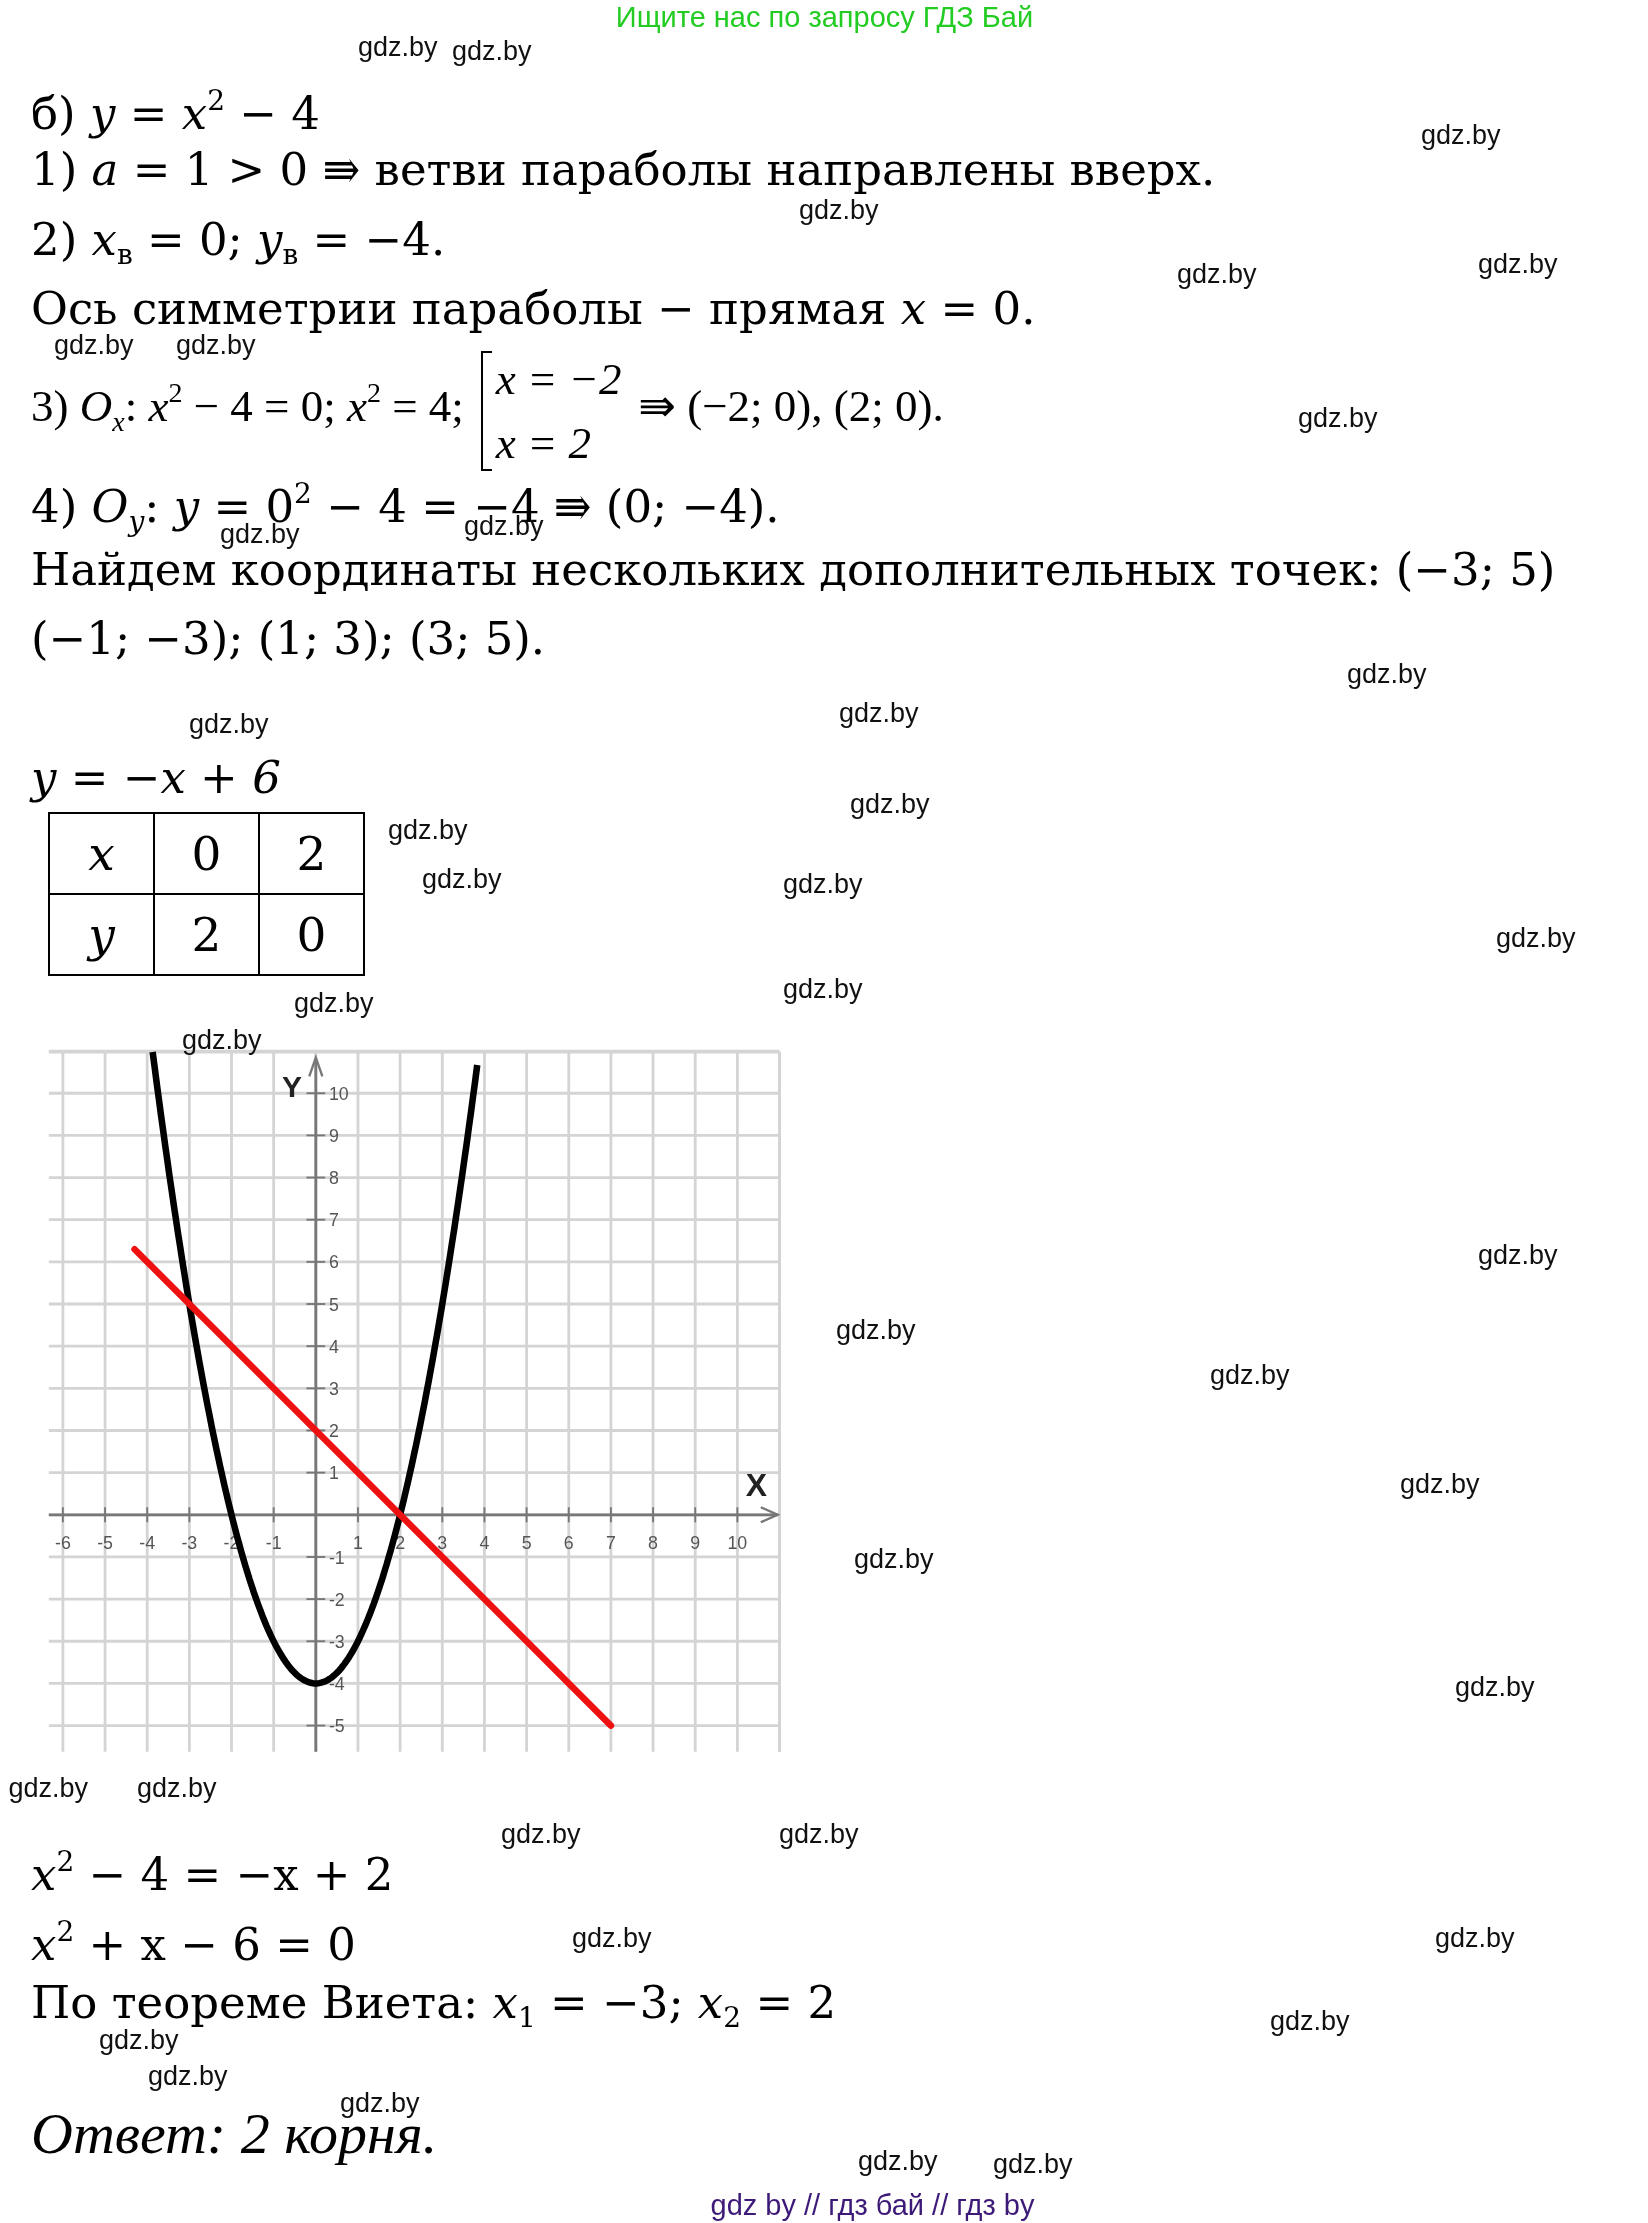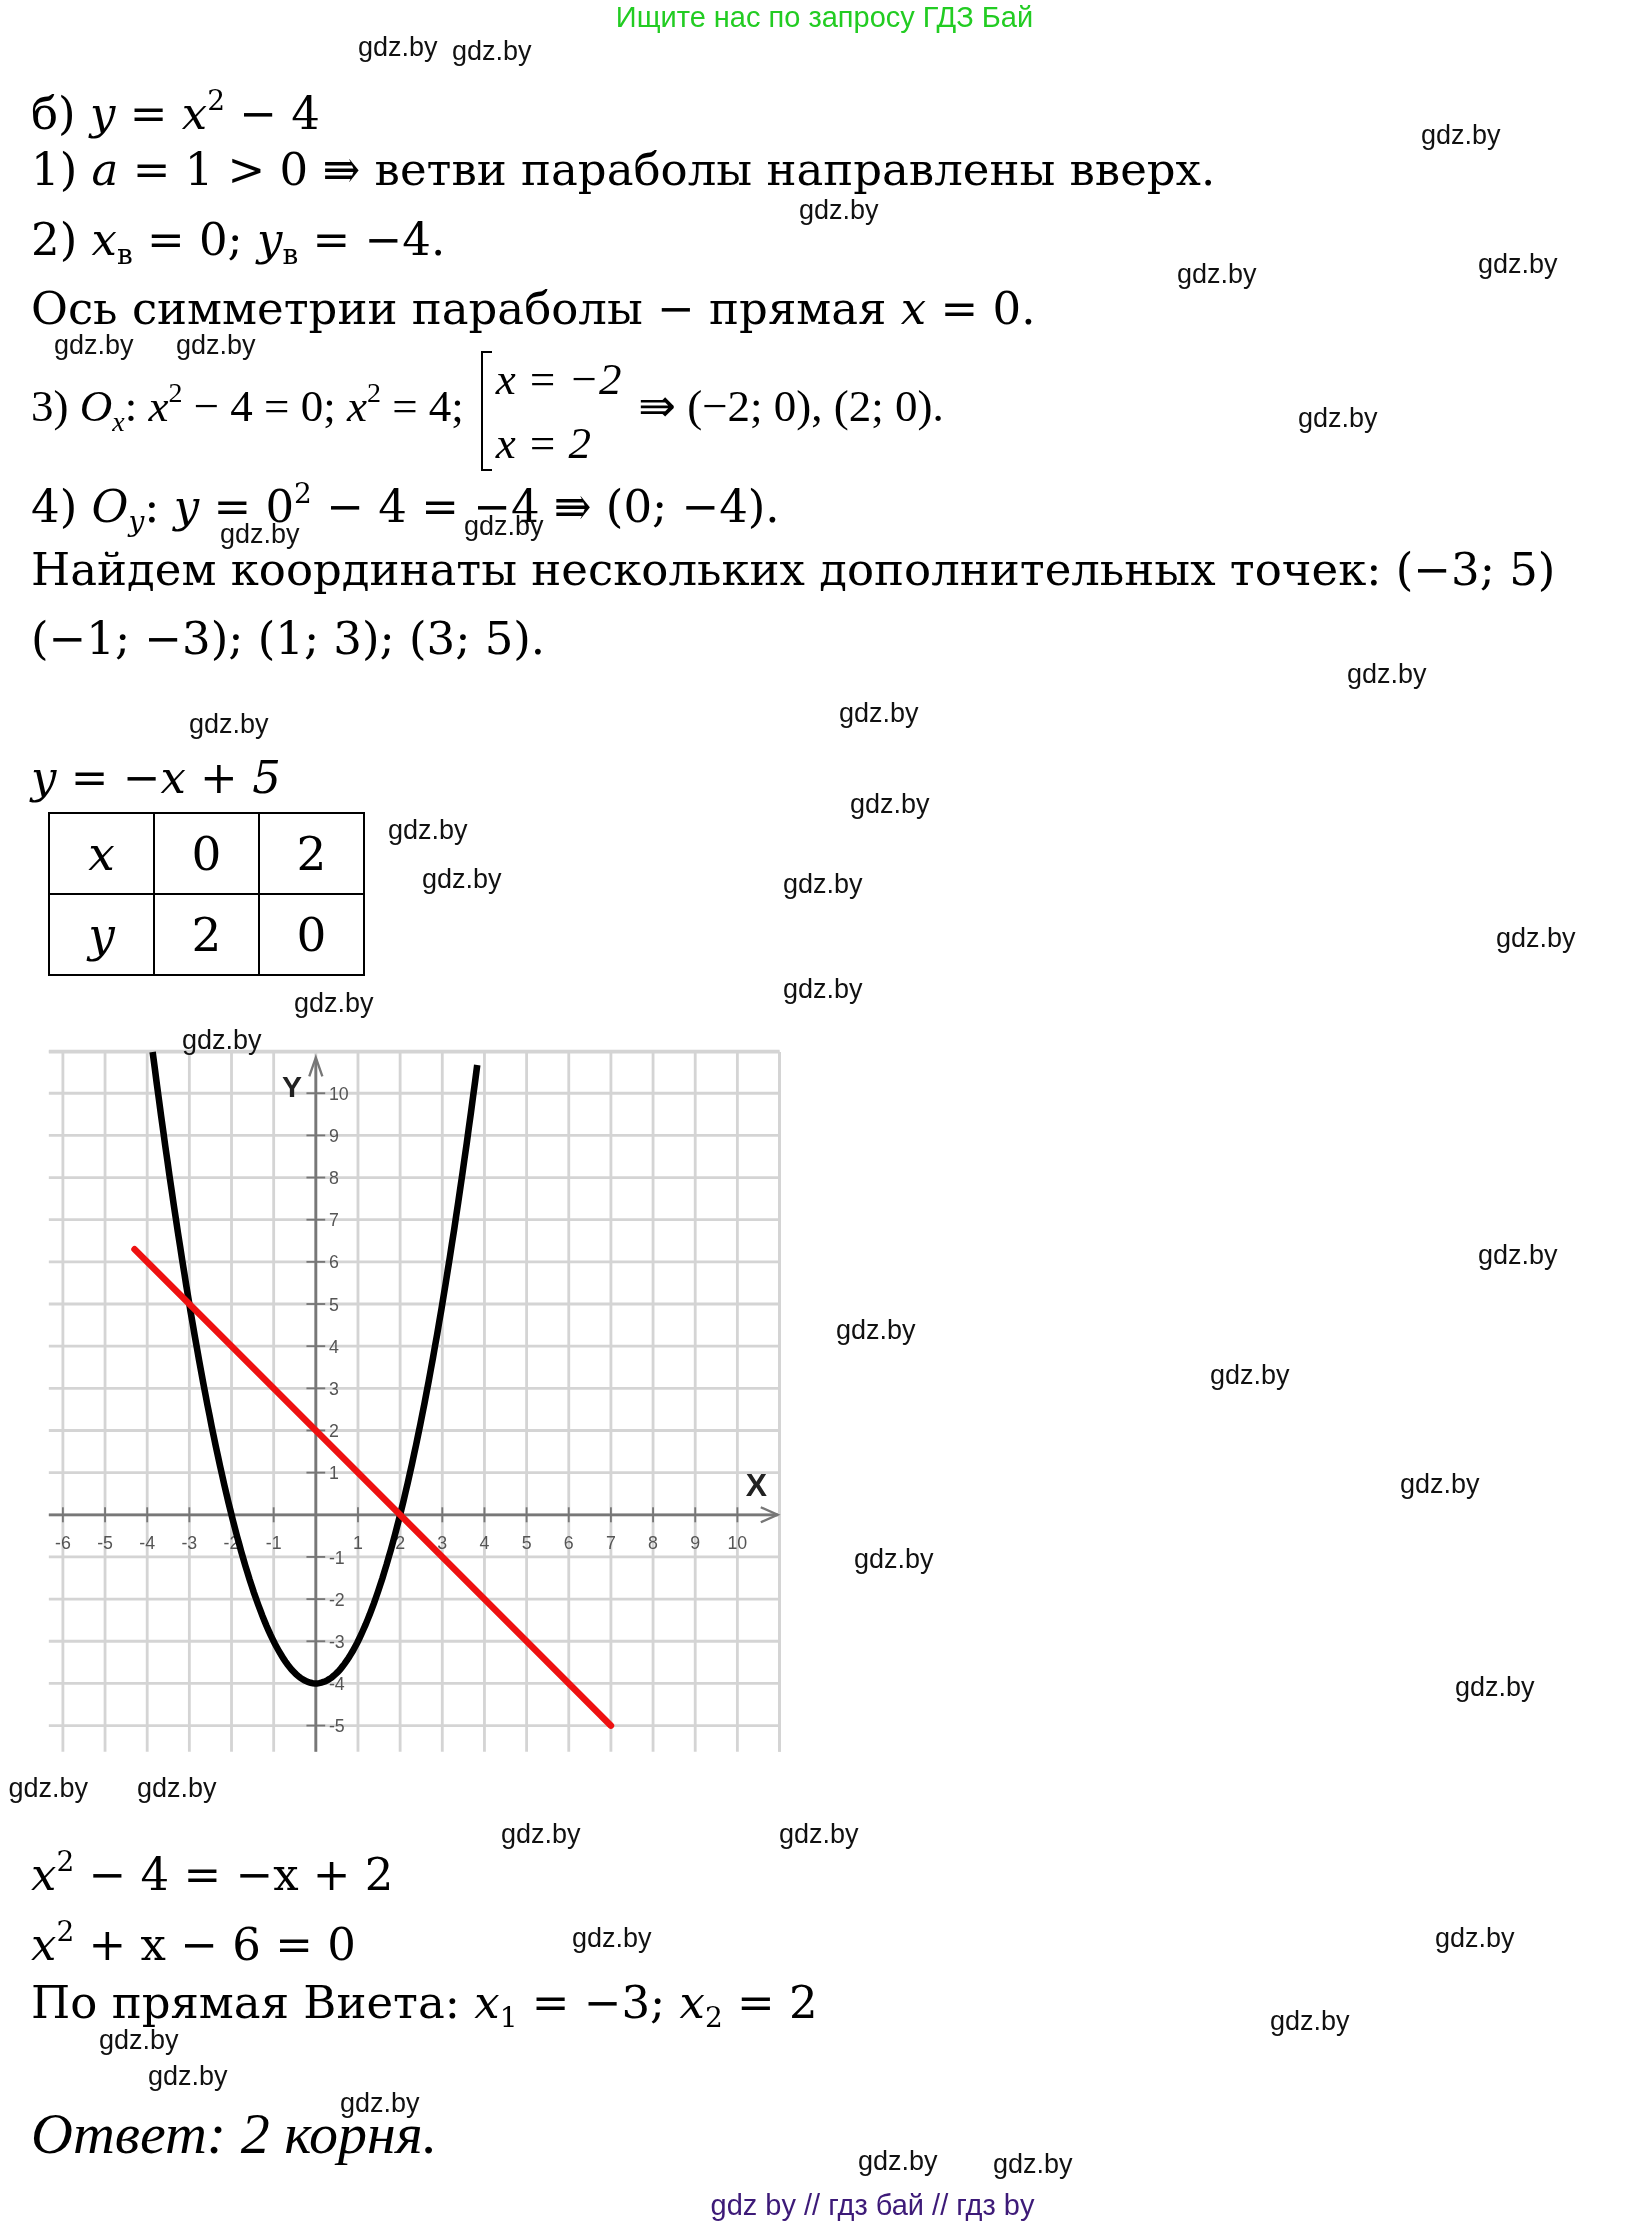--- a/index.html
+++ b/index.html
@@ -51,21 +51,21 @@
   <span>3) </span><span class="m">O</span><span class="sub m">x</span><span>: </span><span class="m">x</span><span class="sup">2</span><span> − 4 = 0; </span><span class="m">x</span><span class="sup">2</span><span> = 4; </span><span class="system"><span class="br"></span><div class="m">x = −2</div><div class="m">x = 2</div></span><span> ⇛ (−2; 0), (2; 0).</span>
 </div>
 
 <div class="line" style="top:466px;">
   <span>4) </span><span class="m">O</span><span class="sub m">y</span><span>: </span><span class="m">y</span><span> = 0</span><span class="sup">2</span><span> − 4 = −4 ⇛ (0; −4).</span>
 </div>
 
 <div class="line" style="top:542px;">Найдем координаты нескольких дополнительных точек: (−3; 5)</div>
 <div class="line" style="top:611px;">(−1; −3); (1; 3); (3; 5).</div>
 
-<div class="line m" style="top:750px;">y = −x + 5</div>
+<div class="line m" style="top:750px;">y = −x + 6</div>
 
 <table class="vals">
   <tbody>
       <tr>
     <td class="m">x</td>
     <td>0</td>
     <td>2</td>
   </tr>
   <tr>
     <td class="m">y</td>
@@ -193,21 +193,21 @@
     </g>
 </svg>
 
 <div class="line" style="top:1834px;">
   <span class="m">x</span><span class="sup">2</span><span> − 4 = −x + 2</span>
 </div>
 <div class="line" style="top:1904px;">
   <span class="m">x</span><span class="sup">2</span><span> + x − 6 = 0</span>
 </div>
 <div class="line" style="top:1975px;">
-  <span>По прямая Виета: </span><span class="m">x</span><span class="sub">1</span><span> = −3; </span><span class="m">x</span><span class="sub">2</span><span> = 2</span>
+  <span>По теореме Виета: </span><span class="m">x</span><span class="sub">1</span><span> = −3; </span><span class="m">x</span><span class="sub">2</span><span> = 2</span>
 </div>
 <div class="line answer" style="top:2106px;">Ответ: 2 корня.</div>
 
 <div id="watermarks">
     <div class="wm" style="left: 358px; top: 32px;">gdz.by</div>
     <div class="wm" style="left: 452px; top: 36px;">gdz.by</div>
     <div class="wm" style="left: 1421px; top: 120px;">gdz.by</div>
     <div class="wm" style="left: 799px; top: 195px;">gdz.by</div>
     <div class="wm" style="left: 1177px; top: 259px;">gdz.by</div>
     <div class="wm" style="left: 1478px; top: 249px;">gdz.by</div>

